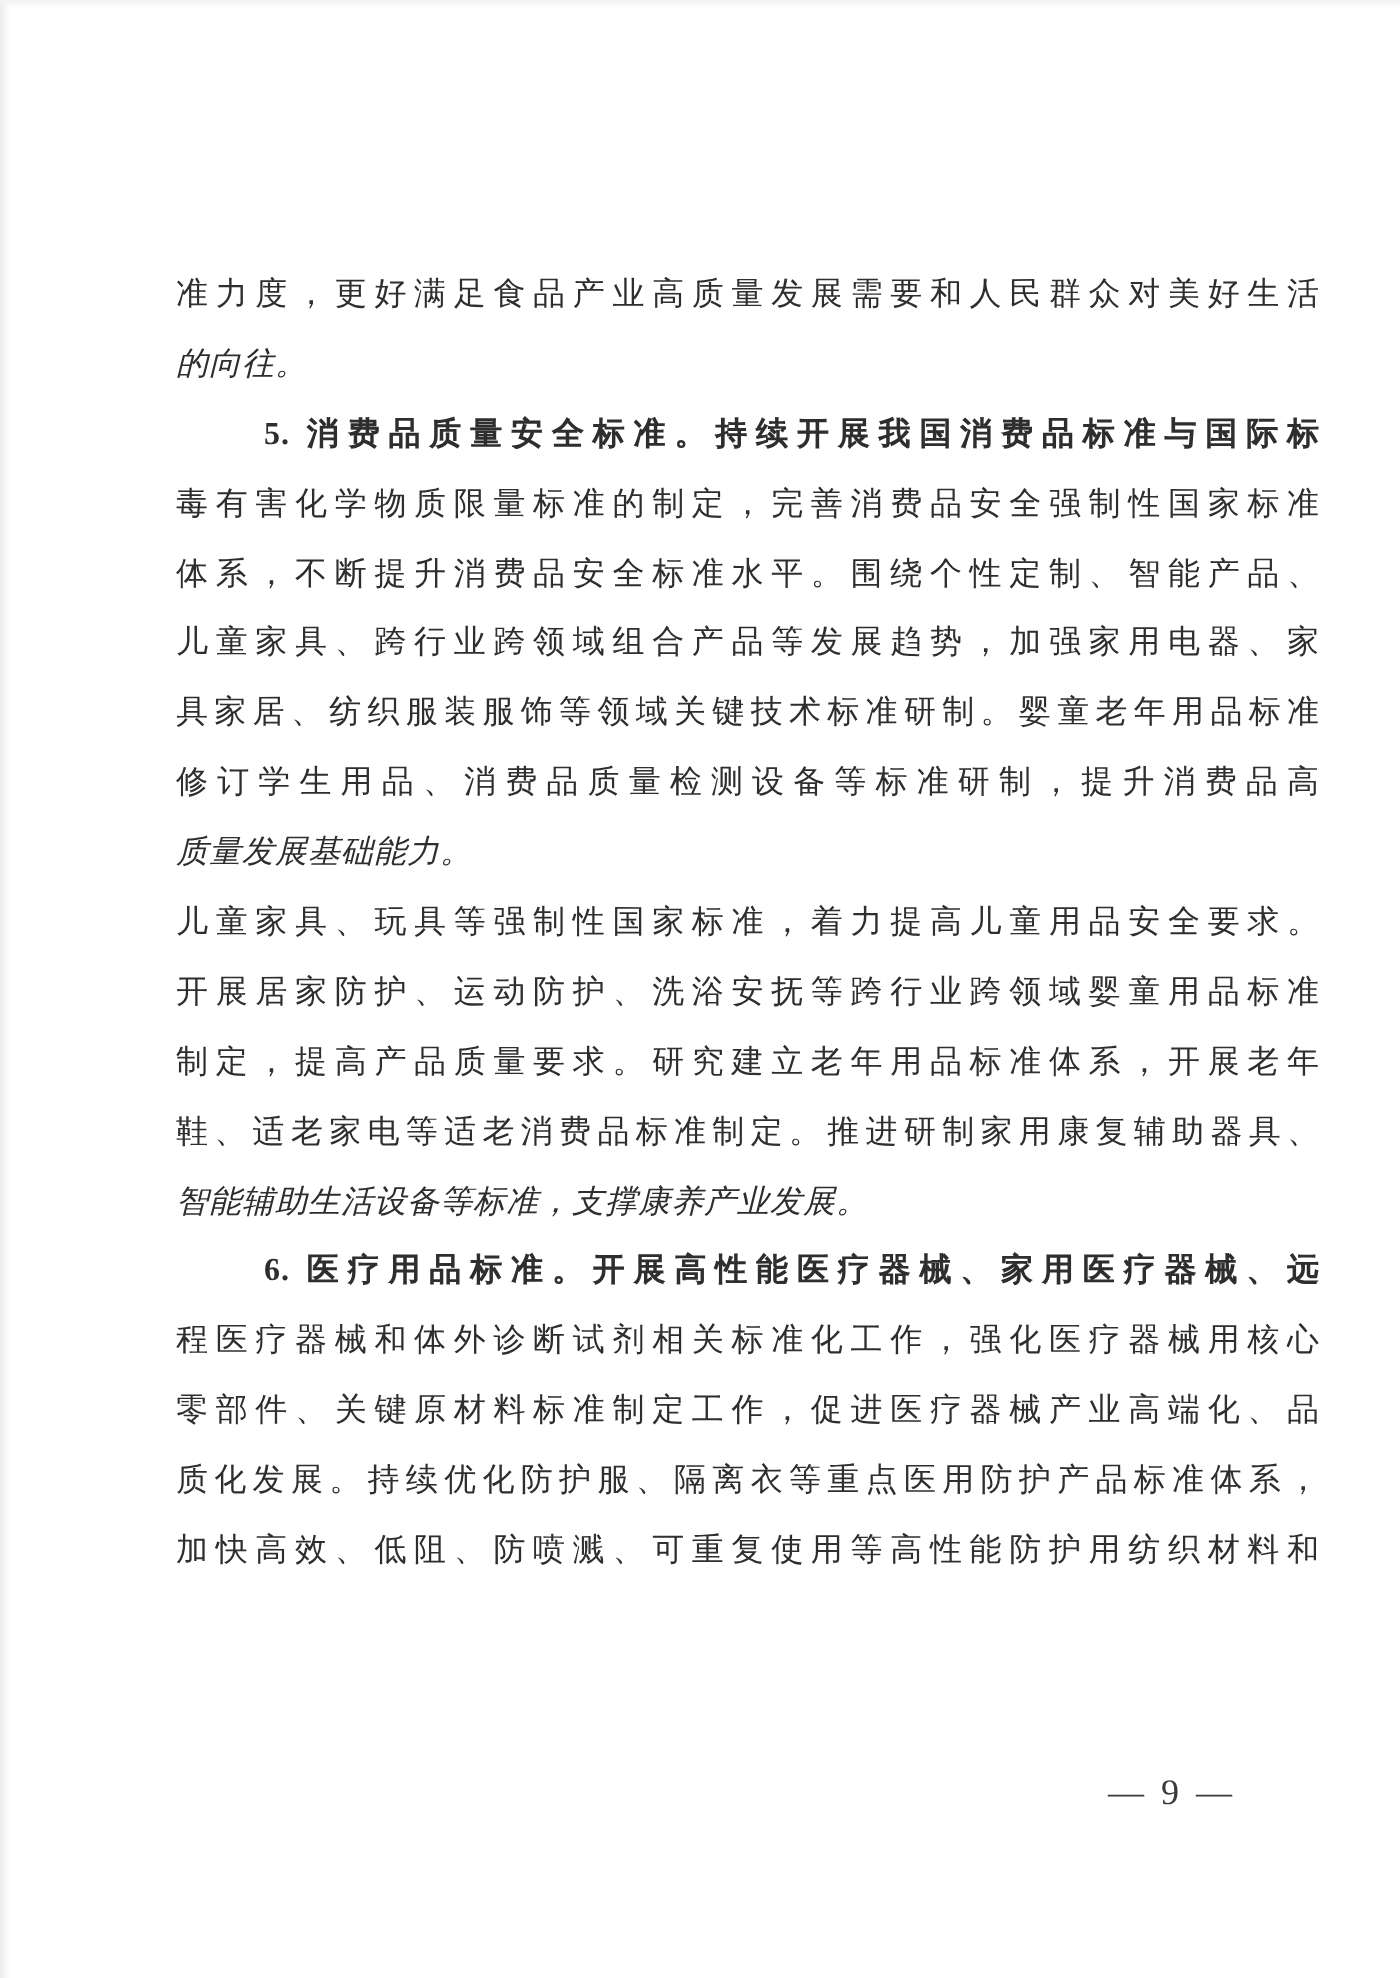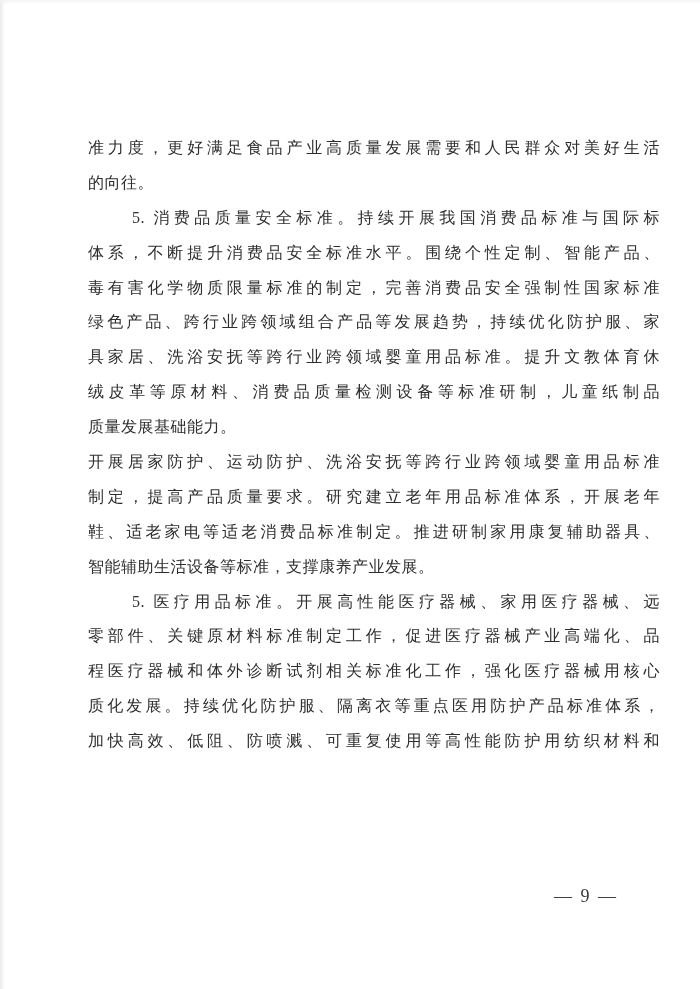--- a/index.html
+++ b/index.html
@@ -48,23 +48,25 @@
     font-size: 16px;
     color: #2e2e2e;
     text-align: justify;
     text-align-last: justify;
     white-space: normal;
     overflow: hidden;
     letter-spacing: 0.5px;
   }
   .line.flush {
     text-align-last: left;
+    font-style: italic;
   }
   .line.indent {
     text-indent: 44px;
+    font-weight: bold;
   }
   .page-number {
     position: absolute;
     top: 882px;
     right: 82px;
     font-size: 18px;
     line-height: 28px;
     color: #3a3a3a;
     letter-spacing: 2px;
   }
@@ -73,35 +75,36 @@
 <body>
 
 <div class="page">
   <div class="text-block" id="text-block">
       <div class="paragraph">
         <div class="line">准力度，更好满足食品产业高质量发展需要和人民群众对美好生活</div>
         <div class="line flush">的向往。</div>
       </div>
       <div class="paragraph">
         <div class="line indent">5. 消费品质量安全标准。持续开展我国消费品标准与国际标</div>
+        <div class="line">毒有害化学物质限量标准的制定，完善消费品安全强制性国家标准</div>
         <div class="line">体系，不断提升消费品安全标准水平。围绕个性定制、智能产品、</div>
-        <div class="line">毒有害化学物质限量标准的制定，完善消费品安全强制性国家标准</div>
-        <div class="line">绿色产品、跨行业跨领域组合产品等发展趋势，持续优化防护服、家</div>
-        <div class="line">具家居、洗浴安抚等跨行业跨领域婴童用品标准。提升文教体育休</div>
-        <div class="line">绒皮革等原材料、消费品质量检测设备等标准研制，儿童纸制品</div>
+        <div class="line">儿童家具、跨行业跨领域组合产品等发展趋势，加强家用电器、家</div>
+        <div class="line">具家居、纺织服装服饰等领域关键技术标准研制。婴童老年用品标准</div>
+        <div class="line">修订学生用品、消费品质量检测设备等标准研制，提升消费品高</div>
         <div class="line flush">质量发展基础能力。</div>
       </div>
       <div class="paragraph">
+        <div class="line">儿童家具、玩具等强制性国家标准，着力提高儿童用品安全要求。</div>
         <div class="line">开展居家防护、运动防护、洗浴安抚等跨行业跨领域婴童用品标准</div>
         <div class="line">制定，提高产品质量要求。研究建立老年用品标准体系，开展老年</div>
         <div class="line">鞋、适老家电等适老消费品标准制定。推进研制家用康复辅助器具、</div>
         <div class="line flush">智能辅助生活设备等标准，支撑康养产业发展。</div>
       </div>
       <div class="paragraph">
-        <div class="line indent">5. 医疗用品标准。开展高性能医疗器械、家用医疗器械、远</div>
+        <div class="line indent">6. 医疗用品标准。开展高性能医疗器械、家用医疗器械、远</div>
+        <div class="line">程医疗器械和体外诊断试剂相关标准化工作，强化医疗器械用核心</div>
         <div class="line">零部件、关键原材料标准制定工作，促进医疗器械产业高端化、品</div>
-        <div class="line">程医疗器械和体外诊断试剂相关标准化工作，强化医疗器械用核心</div>
         <div class="line">质化发展。持续优化防护服、隔离衣等重点医用防护产品标准体系，</div>
         <div class="line">加快高效、低阻、防喷溅、可重复使用等高性能防护用纺织材料和</div>
       </div>
     </div>
   <div class="page-number">— 9 —</div>
 </div>
 
 </body></html>

